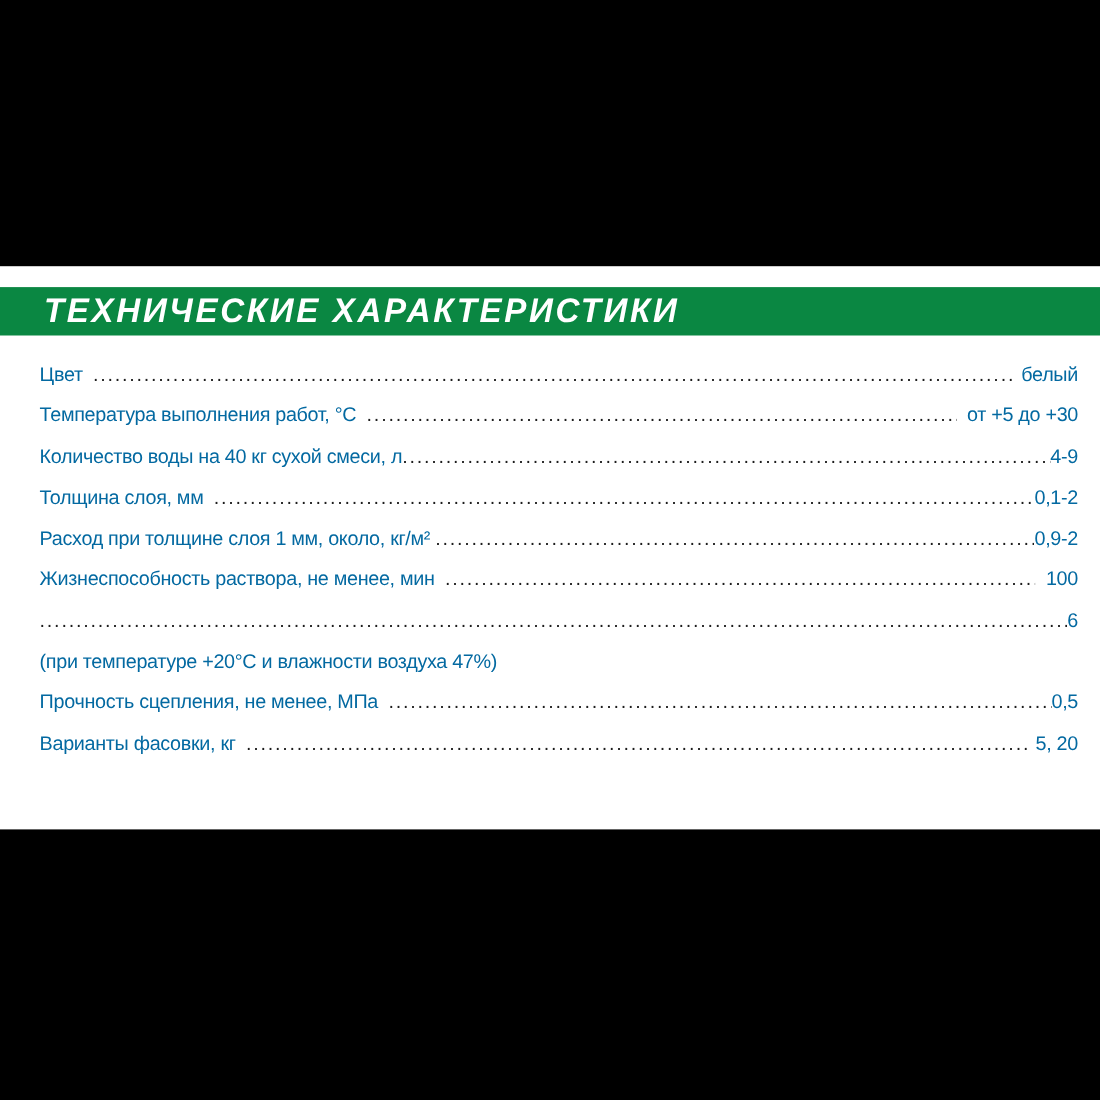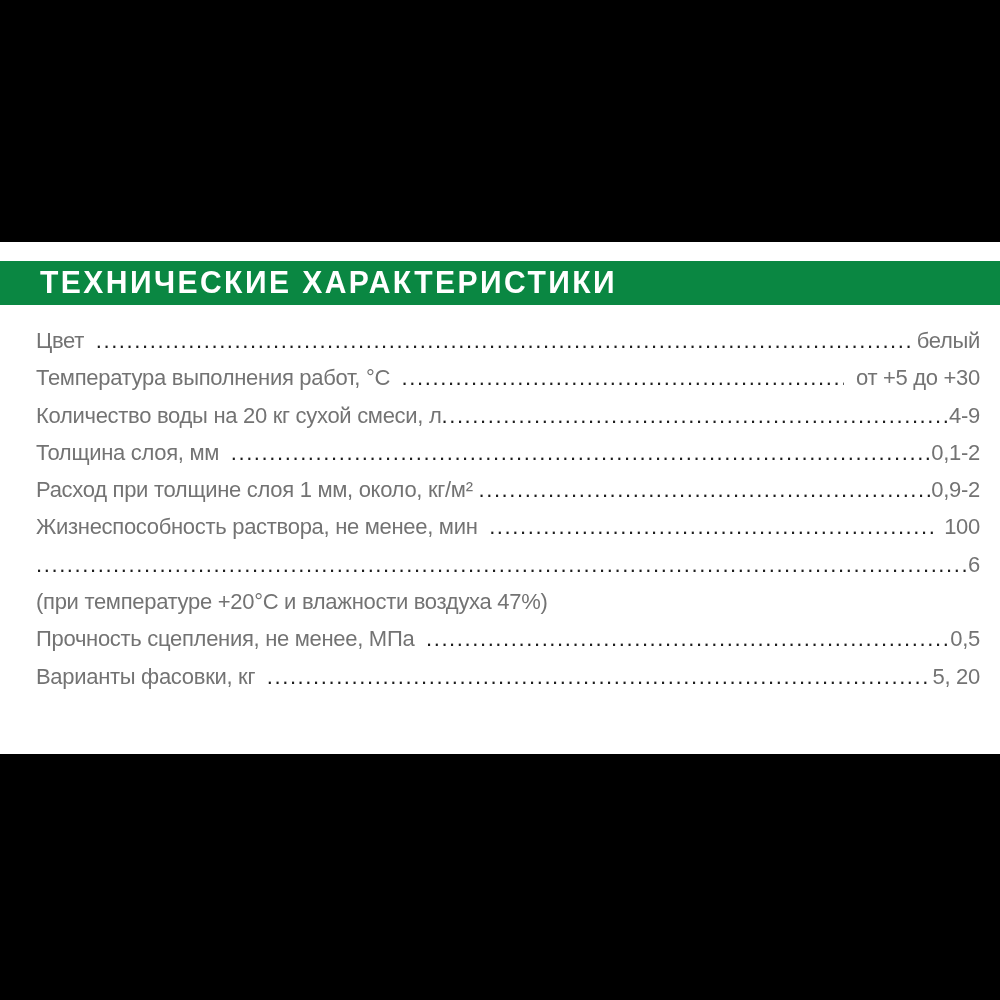--- a/index.html
+++ b/index.html
@@ -4,33 +4,33 @@
 <style>
   html,body { margin:0; padding:0; background:#ffffff; }
   .page {
     position:relative; width:1000px; height:1000px; overflow:hidden;
     background:#ffffff; font-family:"Liberation Sans", sans-serif;
   }
   .top-bar { position:absolute; top:0; left:0; width:1000px; height:242px; background:#000000; }
   .bottom-bar { position:absolute; bottom:0; left:0; width:1000px; height:246px; background:#000000; }
   .green-bar {
     position:absolute; top:261px; left:0; width:1000px; height:44px;
-    background:#0a8742; display:flex; align-items:center; box-sizing:border-box; padding-left:40px;
+    background:#0a8742; display:flex; align-items:center; box-sizing:border-box; padding-left:40px;font-style:italic;
   }
   .green-title {
     color:#ffffff; font-weight:bold; font-size:31px; letter-spacing:2.5px;
     transform:scaleX(0.97); transform-origin:left center; white-space:nowrap;
   }
   .specs {
     position:absolute; top:305px; left:0; width:1000px; box-sizing:border-box;
     padding:17px 20px 0 36px;
   }
   .spec-row {
     display:flex; align-items:baseline; line-height:37.3px;
-    font-size:22px; color:#737373; letter-spacing:-0.3px;text-align:right;
+    font-size:18px; color:#0369a1; letter-spacing:-0.3px;text-align:right;
   }
   .spec-label { white-space:pre; }
   .spec-value { white-space:pre; }
   .leader {
     flex:1 1 auto; min-width:0; overflow:hidden; white-space:nowrap;
   }
   .leader::after {
     content:"....................................................................................................................................................................................";
     letter-spacing:1.6px; color:#1d1d1d;
   }
@@ -50,21 +50,21 @@
       <span class="spec-label">Цвет&nbsp;&nbsp;</span>
       <span class="leader"></span>
       <span class="spec-value">&nbsp;белый</span>
     </div>
     <div class="spec-row">
       <span class="spec-label">Температура выполнения работ, °С&nbsp;&nbsp;</span>
       <span class="leader"></span>
       <span class="spec-value">&nbsp;&nbsp;от +5 до +30</span>
     </div>
     <div class="spec-row">
-      <span class="spec-label">Количество воды на 20 кг сухой смеси, л</span>
+      <span class="spec-label">Количество воды на 40 кг сухой смеси, л</span>
       <span class="leader"></span>
       <span class="spec-value">4-9</span>
     </div>
     <div class="spec-row">
       <span class="spec-label">Толщина слоя, мм&nbsp;&nbsp;</span>
       <span class="leader"></span>
       <span class="spec-value">0,1-2</span>
     </div>
     <div class="spec-row">
       <span class="spec-label">Расход при толщине слоя 1 мм, около, кг/м²&nbsp;</span>

